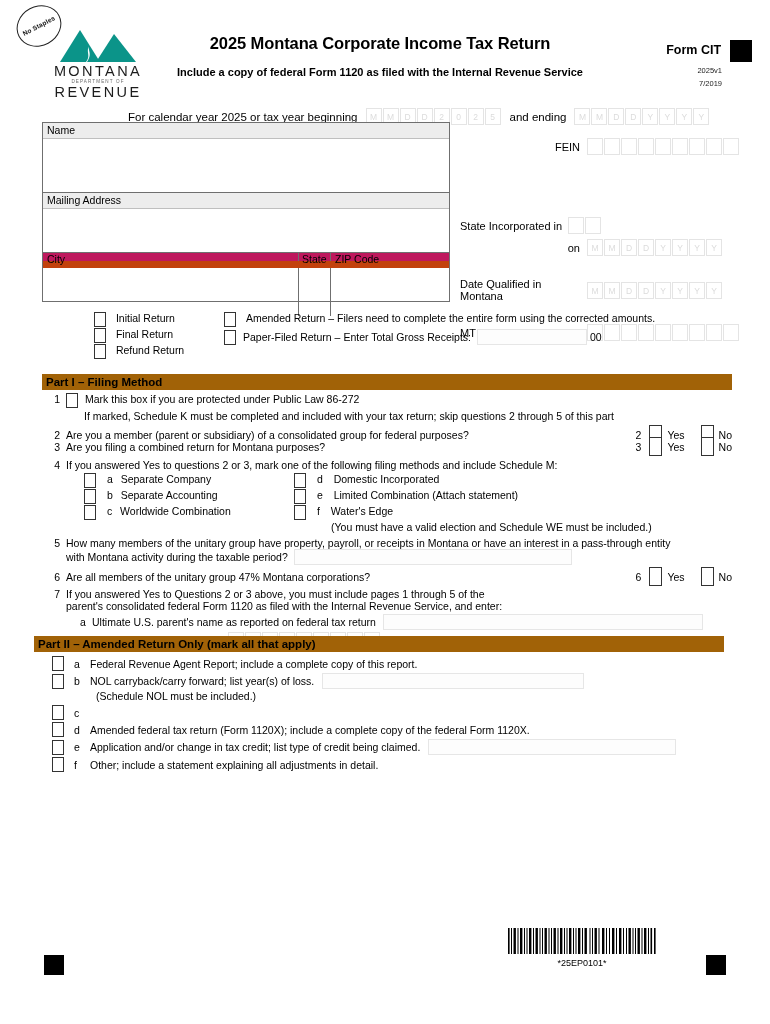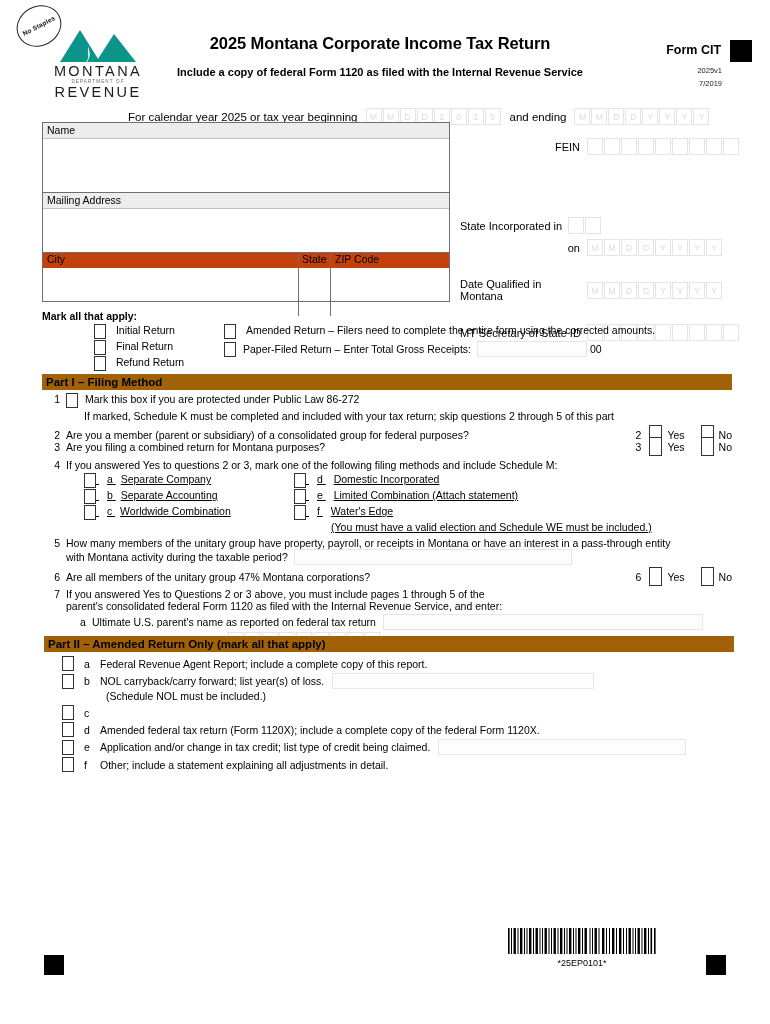--- a/index.html
+++ b/index.html
@@ -143,21 +143,21 @@
     </span>
   </div>
 
   <div class="idblock">
     <div class="lbl-strip">Name</div>
     <div class="cellbody div-h" style="height:54px;"></div>
 
     <div class="lbl-strip">Mailing Address</div>
     <div class="cellbody div-h" style="height:44px;"></div>
 
-    <div style="display:flex; height:15px; border-bottom:7px solid #c2410c; background:#c2410c;">
+    <div style="display:flex; height:15px; border-bottom:7px solid #c2410c; background:#be185d;">
       <div style="flex:0 0 256px; border-right:1px solid #6f6f6f; padding:0 4px;">City</div>
       <div style="flex:0 0 32px; border-right:1px solid #6f6f6f; padding:0 3px;">State</div>
       <div style="flex:1; padding:0 4px;">ZIP Code</div>
     </div>
     <div class="cityrow">
       <div style="flex:0 0 256px;"></div>
       <div style="flex:0 0 32px;"></div>
       <div style="flex:1;"></div>
     </div>
   </div>
@@ -225,21 +225,20 @@
         <span class="bx plain"></span>
         <span class="bx plain"></span>
         <span class="bx plain"></span>
         <span class="bx plain"></span>
         <span class="bx plain"></span>
       </span>
     </div>
   </div>
 
   <div style="position:absolute; left:42px; top:310px; width:690px;">
-    <div class="markall">Mark all that apply:</div>
 
     <div style="display:flex; margin-top:2px;">
       <div style="flex:0 0 182px; padding-left:52px;">
         <div style="height:16px;">
           <span class="chk-sm"></span>
           <span style="margin-left:7px;">Initial Return</span>
         </div>
         <div style="height:16px;">
           <span class="chk-sm"></span>
           <span style="margin-left:7px;">Final Return</span>
@@ -299,21 +298,21 @@
         <span class="chk"></span>
         <span class="lab q" style="margin-right:0;">No</span>
       </span>
     </div>
 
     <div class="qrow q" style="margin-top:3px;">
       <span class="qnum">4</span>
       <span>If you answered Yes to questions 2 or 3, mark one of the following filing methods and include Schedule M:</span>
     </div>
 
-    <div style="display:flex; margin-top:2px;text-decoration:underline;">
+    <div style="display:flex; margin-top:2px;">
       <div style="flex:0 0 252px; padding-left:42px;">
         <div style="height:16px;">
           <span class="chk-sm"></span>
           <span class="q" style="margin-left:8px;">a</span>
           <span class="q" style="margin-left:5px;">Separate Company</span>
         </div>
         <div style="height:16px;">
           <span class="chk-sm"></span>
           <span class="q" style="margin-left:8px;">b</span>
           <span class="q" style="margin-left:5px;">Separate Accounting</span>
@@ -387,21 +386,21 @@
         <span class="bx plain"></span>
         <span class="bx plain"></span>
         <span class="bx plain"></span>
         <span class="bx plain"></span>
         <span class="bx plain"></span>
         <span class="bx plain"></span>
       </span>
     </div>
   </div>
 
-  <div style="position:absolute; left:44px; top:636px; width:690px;">
+  <div style="position:absolute; left:34px; top:636px; width:690px;">
     <div class="secbar">Part II – Amended Return Only (mark all that apply)</div>
 
     <div style="padding-left:18px; margin-top:3px;">
 
       <div style="display:flex; align-items:center; height:17px;">
         <span class="chk-sm"></span>
         <span class="q" style="margin-left:10px; width:16px;">a</span>
         <span class="q">Federal Revenue Agent Report; include a complete copy of this report.</span>
       </div>
 

